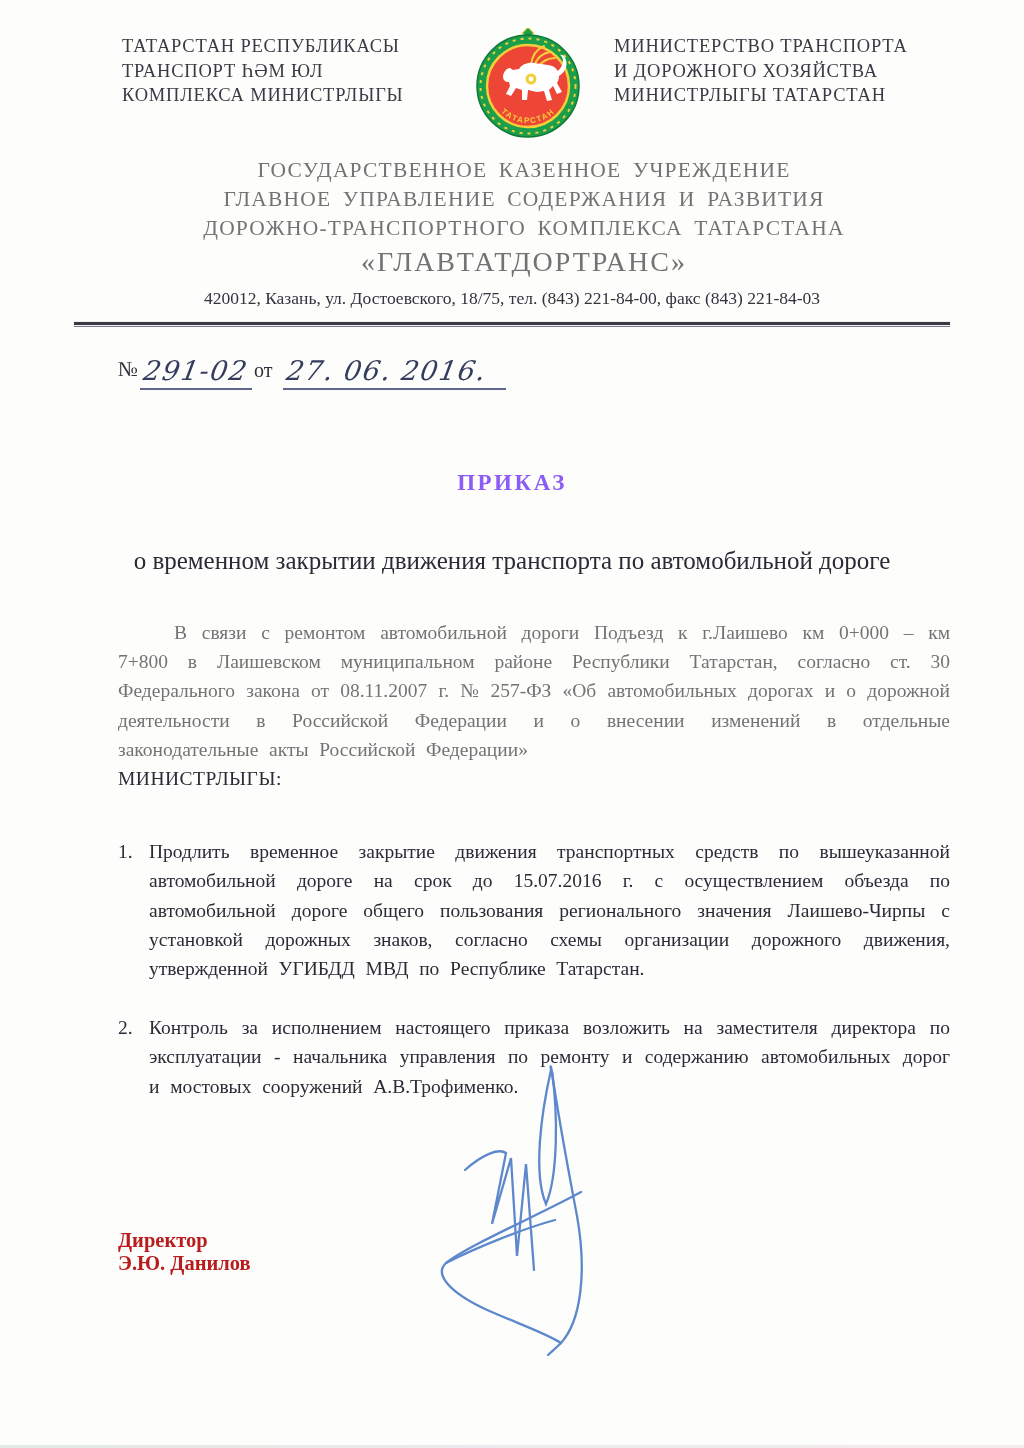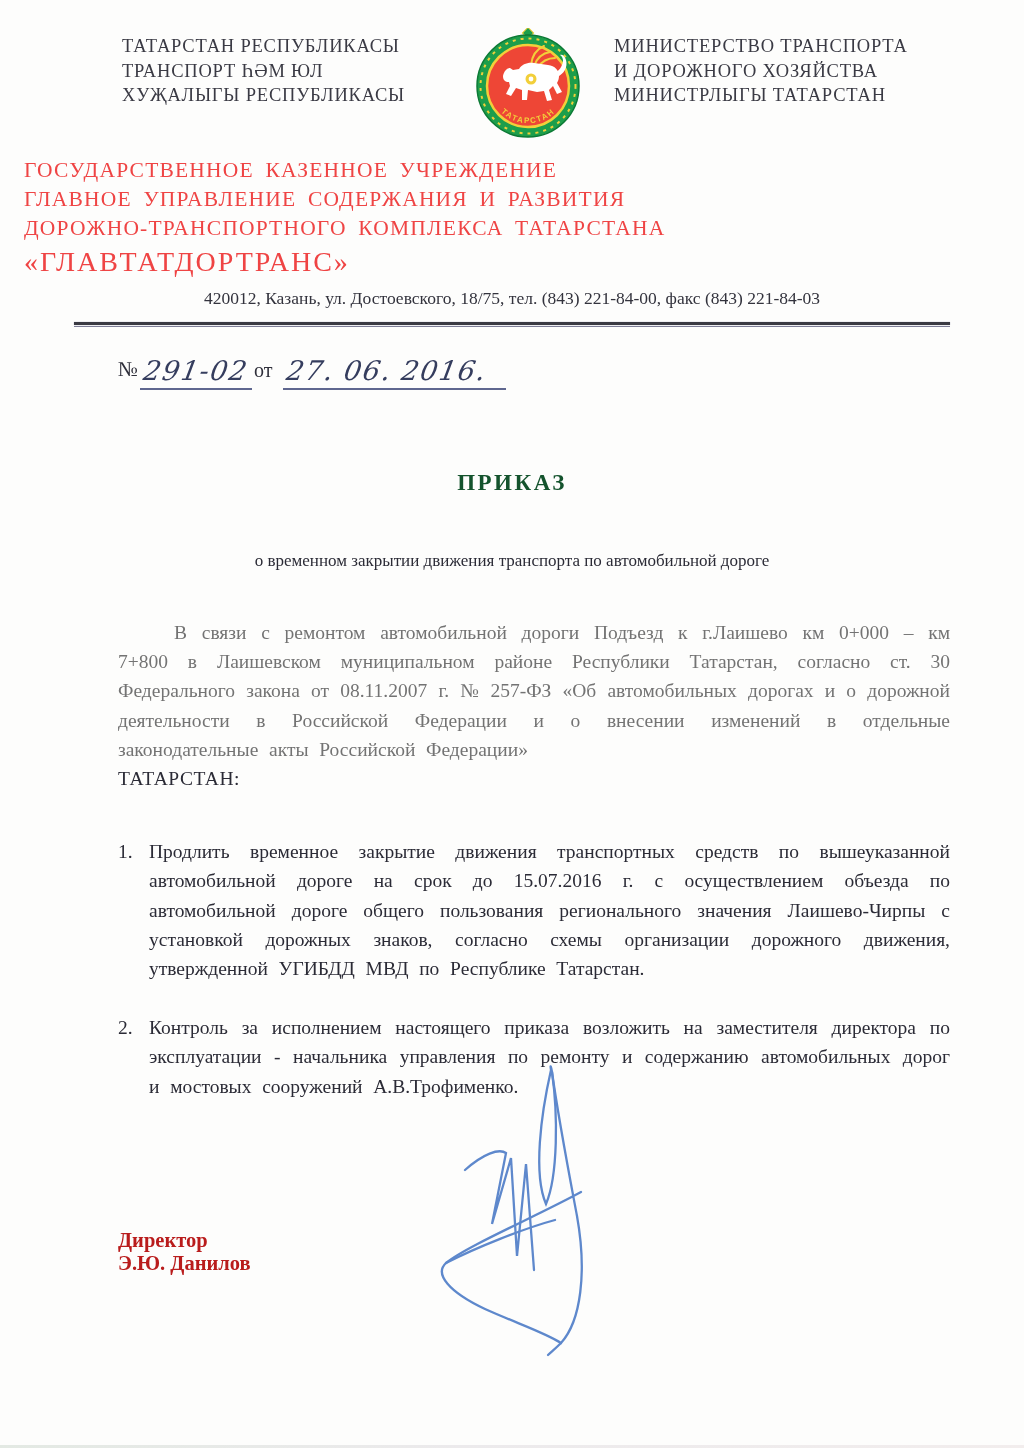--- a/index.html
+++ b/index.html
@@ -13,39 +13,39 @@
     box-sizing:border-box;
     padding-top:28px;
   }
   
   .letterhead{display:flex;align-items:flex-start;justify-content:space-between;padding:0 70px;height:112px;}
   .lh-col{font-size:18.5px;line-height:1.33;letter-spacing:.8px;color:#3a3a44;padding-top:6px;}
   .lh-left{width:320px;text-align:left;padding-left:52px;}
   .lh-right{width:330px;text-align:left;padding-right:10px;}
   .emblem{width:110px;height:112px;flex:0 0 auto;margin-top:0;}
   
-  .orgblock{margin-top:16px;color:#ef4444;padding-left:24px;}
+  .orgblock{text-align:center;margin-top:16px;color:#737373;padding-left:24px;}
   .org-line{font-size:21.5px;line-height:29px;letter-spacing:1.2px;word-spacing:5px;}
   .org-short{font-size:28px;line-height:34px;letter-spacing:2px;margin-top:2px;}
   .address{text-align:center;font-size:17.5px;margin-top:9px;color:#33333d;}
   
   .rule{margin:13px 74px 0 74px;height:6px;position:relative;}
   .rule .r1{height:3px;background:#3a3a42;box-shadow:0 0 1px #6c6c92;}
   .rule .r2{height:1px;background:#7d7d96;margin-top:1px;}
   
   .numline{margin:18px 0 0 118px;font-size:20px;height:44px;display:flex;align-items:flex-end;color:#2f2f3a;}
   .no-label{font-size:21px;padding-bottom:8px;}
   .hand-wrap{border-bottom:2px solid rgba(55,65,115,.8);padding:0 4px 2px 4px;margin-left:2px;}
   .hand-wrap.date{min-width:215px;margin-left:10px;}
   .hand{display:inline-block;font-family:"DejaVu Serif", serif;font-style:italic;
         transform:skewX(-10deg);font-size:27px;letter-spacing:1.5px;color:#353d5e;white-space:nowrap;}
   .ot-label{padding-bottom:8px;margin-left:2px;}
   
-  .title{margin-top:80px;text-align:center;font-size:23px;font-weight:bold;letter-spacing:2.5px;color:#14532d;}
-  .subject{margin-top:50px;text-align:center;font-size:17px;line-height:30px;color:#2b2b36;}
+  .title{margin-top:80px;text-align:center;font-size:23px;font-weight:bold;letter-spacing:2.5px;color:#8b5cf6;}
+  .subject{margin-top:50px;text-align:center;font-size:25px;line-height:30px;color:#2b2b36;}
   
   .body-text{margin:42px 74px 0 118px;font-size:19.5px;line-height:29.2px;text-align:justify;
              word-spacing:.3em;color:#737373;}
   .para{text-indent:56px;}
   .resolve{margin:0 74px 0 118px;font-size:19.5px;line-height:29.2px;letter-spacing:.5px;color:#2b2b36;}
   .items{margin:44px 74px 0 118px;}
   .item{display:flex;margin-top:30px;}
   .item:first-child{margin-top:0;}
   .item-num{flex:0 0 31px;font-size:19.5px;line-height:29.2px;color:#2b2b36;}
   .item-text{flex:1;font-size:19.5px;line-height:29.2px;text-align:justify;word-spacing:.3em;color:#2b2b36;}
@@ -57,21 +57,21 @@
 </style>
 </head>
 <body>
 
 <div class="page">
 
   <header class="letterhead">
     <div class="lh-col lh-left">
       <div>ТАТАРСТАН РЕСПУБЛИКАСЫ</div>
       <div>ТРАНСПОРТ ҺӘМ ЮЛ</div>
-      <div>ХУҖАЛЫГЫ РЕСПУБЛИКАСЫ</div>
+      <div>КОМПЛЕКСА МИНИСТРЛЫГЫ</div>
     </div>
 
     <div class="emblem">
       <svg viewBox="0 0 110 112" width="110" height="112">
         <rect x="51" y="1" width="8" height="8" transform="rotate(45 55 5)" fill="#1d9e4b" stroke="#f2cf3a" stroke-width="1"></rect>
         <circle cx="55" cy="58" r="51" fill="#1d9e4b" stroke="#0c7a35" stroke-width="1.5"></circle>
         <circle cx="55" cy="58" r="47.5" fill="none" stroke="#f2cf3a" stroke-width="2" stroke-dasharray="3 5"></circle>
         <circle cx="55" cy="58" r="41" fill="#ee4636" stroke="#f2cf3a" stroke-width="2.5"></circle>
 
         <path d="M58,37 c1,-9 6,-16 13,-19 M61,38 c3,-8 9,-13 16,-14 M64,40 c5,-7 11,-10 18,-10" stroke="#f2cf3a" fill="none" stroke-width="2" stroke-linecap="round"></path>
@@ -118,21 +118,21 @@
     <span class="hand-wrap date"><span class="hand">27. 06. 2016.</span></span>
   </div>
 
   <div class="title">ПРИКАЗ</div>
 
   <div class="subject">
     <div>о временном закрытии движения транспорта по автомобильной дороге</div>
   </div>
 
   <div class="body-text para">В связи с ремонтом автомобильной дороги Подъезд к г.Лаишево км 0+000 – км 7+800 в Лаишевском муниципальном районе Республики Татарстан, согласно ст. 30 Федерального закона от 08.11.2007 г. № 257-ФЗ «Об автомобильных дорогах и о дорожной деятельности в Российской Федерации и о внесении изменений в отдельные законодательные акты Российской Федерации»</div>
-  <div class="resolve">ТАТАРСТАН:</div>
+  <div class="resolve">МИНИСТРЛЫГЫ:</div>
 
   <div class="items">
     <div class="item">
       <div class="item-num">1.</div>
       <div class="item-text">Продлить временное закрытие движения транспортных средств по вышеуказанной автомобильной дороге на срок до 15.07.2016 г. с осуществлением объезда по автомобильной дороге общего пользования регионального значения Лаишево-Чирпы с установкой дорожных знаков, согласно схемы организации дорожного движения, утвержденной УГИБДД МВД по Республике Татарстан.</div>
     </div>
     <div class="item">
       <div class="item-num">2.</div>
       <div class="item-text">Контроль за исполнением настоящего приказа возложить на заместителя директора по эксплуатации - начальника управления по ремонту и содержанию автомобильных дорог и мостовых сооружений А.В.Трофименко.</div>
     </div>

